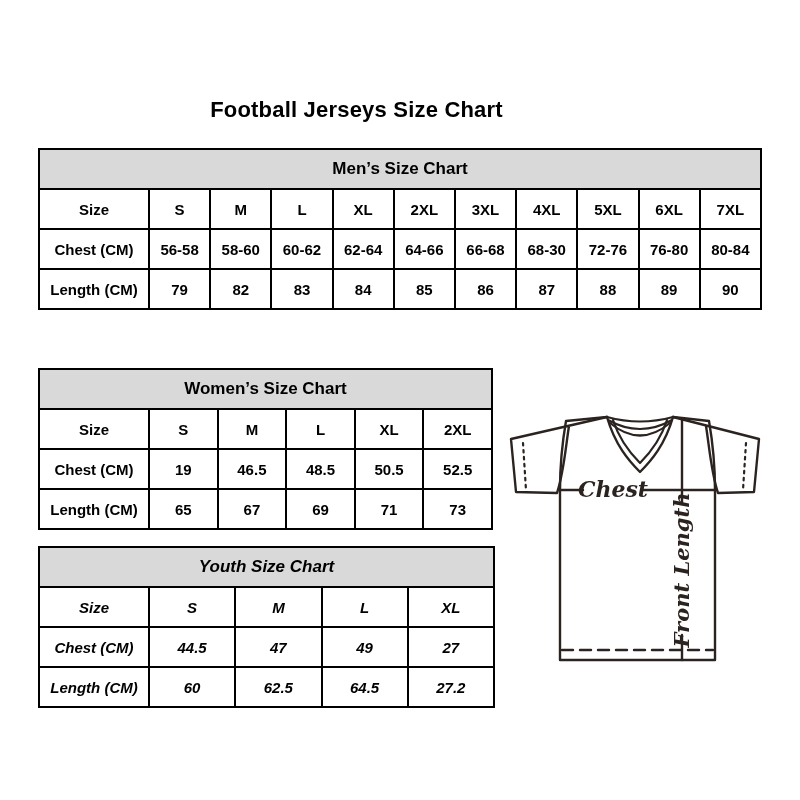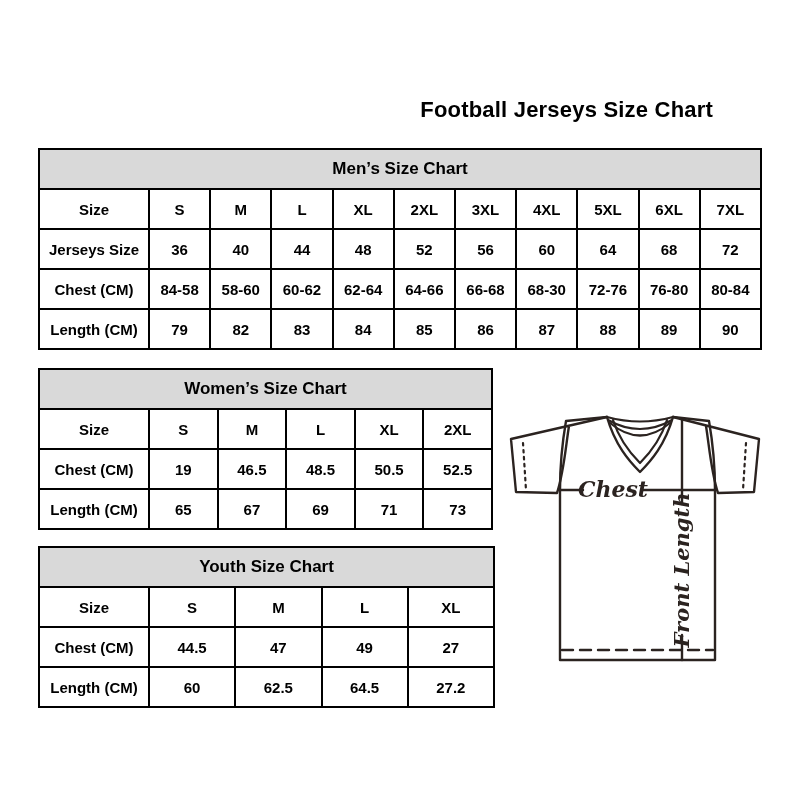--- a/index.html
+++ b/index.html
@@ -1,39 +1,39 @@
 <!DOCTYPE html>
 <html><head>
 <meta charset="utf-8">
 <style>
   html,body{margin:0;padding:0;}
   body{
     width:800px;height:800px;position:relative;background:#ffffff;
     font-family:"Liberation Sans", sans-serif;color:#000;overflow:hidden;
   }
   .page-title{
-    position:absolute;top:97px;left:0;width:713px;text-align:right;
+    position:absolute;top:97px;left:0;width:713px;text-align:center;
     font-size:22px;font-weight:bold;letter-spacing:0.2px;
   }
   table.size-table{
     position:absolute;border-collapse:collapse;table-layout:fixed;
     background:#fff;
     padding-left:24px;
   }
   table.size-table td{
     border:2px solid #000;text-align:center;vertical-align:middle;
     font-weight:bold;font-size:15px;padding:0;height:38px;color:#000;
   }
   table.size-table tr{height:40px;}
   table.size-table tr.title-row td{
     background:#d9d9d9;font-size:17px;
   }
   #men-table{left:38px;top:148px;width:724px;}
   #women-table{left:38px;top:368px;width:455px;border-radius:27px;}
-  #youth-table{left:38px;top:546px;width:457px;}
+  #youth-table{left:38px;top:546px;width:457px;font-style:italic;}
   #jersey{position:absolute;left:502px;top:404px;width:266px;height:264px;}
   #jersey text{
     font-family:"DejaVu Serif", serif;font-style:italic;font-weight:bold;
     fill:#2b2320;
   }
 </style>
 </head>
 <body>
 
 <div class="page-title">Football Jerseys Size Chart</div>
@@ -63,35 +63,22 @@
         <td>L</td>
         <td>XL</td>
         <td>2XL</td>
         <td>3XL</td>
         <td>4XL</td>
         <td>5XL</td>
         <td>6XL</td>
         <td>7XL</td>
       </tr>
       <tr>
-        <td>Jerseys Size</td>
-        <td>36</td>
-        <td>40</td>
-        <td>44</td>
-        <td>48</td>
-        <td>52</td>
-        <td>56</td>
-        <td>60</td>
-        <td>64</td>
-        <td>68</td>
-        <td>72</td>
-      </tr>
-      <tr>
         <td>Chest (CM)</td>
-        <td>84-58</td>
+        <td>56-58</td>
         <td>58-60</td>
         <td>60-62</td>
         <td>62-64</td>
         <td>64-66</td>
         <td>66-68</td>
         <td>68-30</td>
         <td>72-76</td>
         <td>76-80</td>
         <td>80-84</td>
       </tr>

